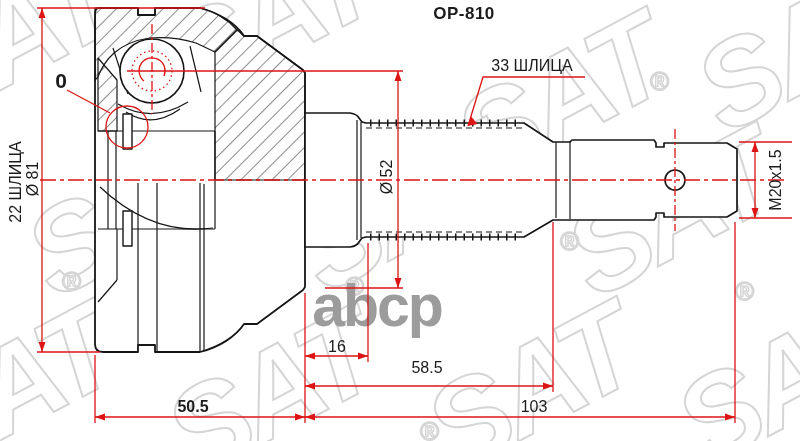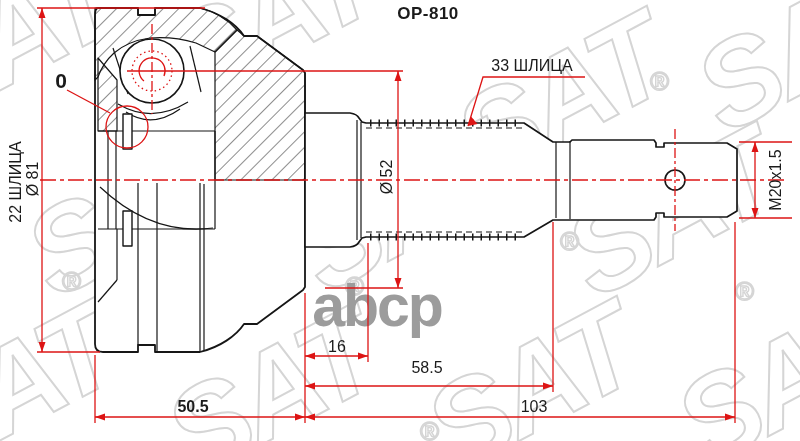--- a/index.html
+++ b/index.html
@@ -3,21 +3,21 @@
 <meta charset="utf-8">
 <style>
   html,body{margin:0;padding:0;background:#fff;}
   .stage{position:relative;width:800px;height:441px;background:#ffffff;overflow:hidden;
          font-family:"Liberation Sans",sans-serif;}
   .layer{position:absolute;left:0;top:0;width:800px;height:441px;}
   
   .lbl{position:absolute;color:#1b1b1b;font-size:16px;white-space:nowrap;
        transform:translate(-50%,-50%);line-height:1;}
   .lbl.rot{transform:translate(-50%,-50%) rotate(-90deg);}
-  .lbl.title{font-size:17px;font-weight:bold;letter-spacing:.5px;}
+  .lbl.title{font-size:17px;font-weight:bold;letter-spacing:.5px;margin-left:36px;}
   .lbl.zero{font-size:21px;font-weight:bold;}
   .lbl.abcp{font-size:59px;font-weight:bold;color:#9c9c9c;letter-spacing:-2px;}
 </style>
 </head>
 <body>
 
 <div class="stage">
 
   <svg class="layer" viewBox="0 0 800 441" aria-hidden="true">
     <g font-family="Liberation Sans, sans-serif" font-weight="bold" font-style="italic" font-size="120" text-anchor="middle" fill="#ffffff" stroke="#d5d5d5" stroke-width="2" letter-spacing="-6">

